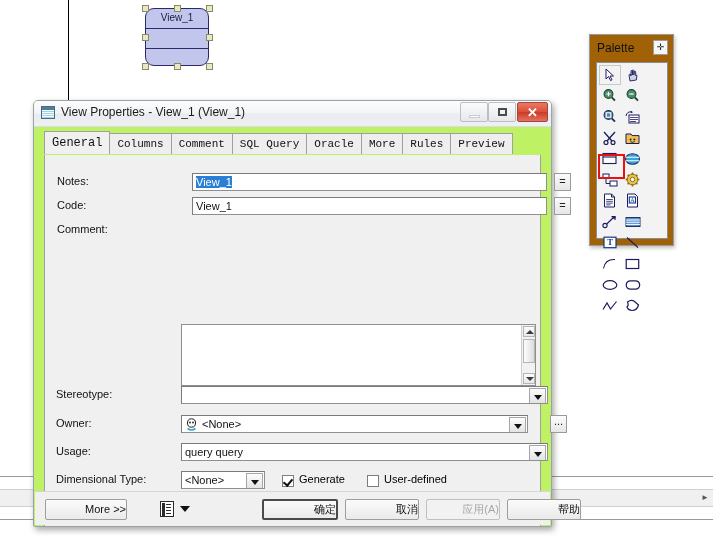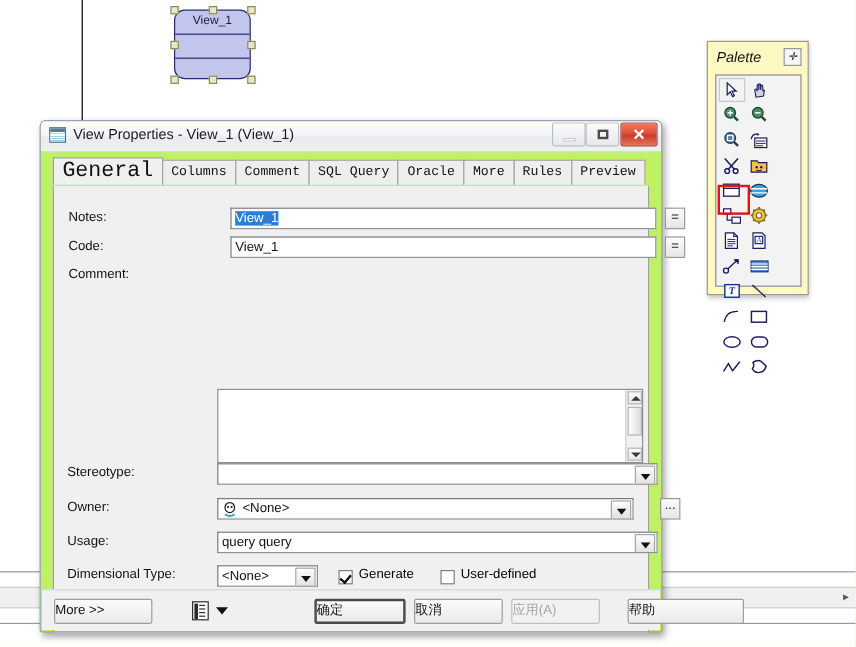--- a/index.html
+++ b/index.html
@@ -63,21 +63,21 @@
     color:#fff;text-align:center;line-height:19px;font-size:13px;font-weight:bold;}
 
   
   #tabstrip{position:absolute;left:10px;top:32px;right:10px;height:22px;}
   .tab{
     float:left;height:21px;line-height:20px;padding:0 7px;
     font-family:"Liberation Mono", monospace;font-size:11px;
     background:#eeeeee;border:1px solid #a0a0a0;border-bottom:none;
     margin-right:-1px;box-sizing:border-box;color:#111;
   }
-  .tab.active{background:#f0f0f0;font-size:18px;height:23px;line-height:22px;margin-top:-2px;}
+  .tab.active{background:#f0f0f0;font-size:12px;height:23px;line-height:22px;margin-top:-2px;}
 
   
   #tabpage{
     position:absolute;left:10px;top:54px;right:10px;height:372px;
     background:#f0f0f0;border:1px solid #a0a0a0;border-top:none;box-sizing:border-box;
   }
 
   
   .row{position:absolute;left:12px;right:10px;height:18px;}
   .lbl{position:absolute;left:0;top:2px;font-size:11px;color:#111;}
@@ -124,37 +124,36 @@
   }
   .cbx-lbl{position:absolute;top:2px;font-size:11px;}
 
   
   #footer{position:absolute;left:1px;right:1px;bottom:1px;height:33px;
     background:#f0f0f0;border-top:1px solid #d6d6d6;}
   .fbtn{
     position:absolute;top:7px;height:21px;box-sizing:border-box;
     background:linear-gradient(to bottom,#fbfbfb,#eaeaea);
     border:1px solid #9d9d9d;border-radius:2px;
-    font-size:11px;text-align:left;line-height:19px;color:#111;
+    font-size:11px;text-align:right;line-height:19px;color:#111;
   }
   .fbtn.default{border:2px solid #4a4a4a;line-height:17px;}
   .fbtn.disabled{color:#a6a6a6;border-color:#c0c0c0;background:#f2f2f2;}
   #menu-icon{position:absolute;left:125px;top:9px;width:14px;height:16px;
     border:1px solid #2b2b2b;background:#fff;box-sizing:border-box;}
   #menu-icon i{display:block;height:1px;margin:2px 2px 0 5px;background:#2b2b2b;}
   #menu-icon b{position:absolute;left:1px;top:1px;width:3px;height:13px;background:#2b2b2b;}
   #menu-arrow{position:absolute;left:145px;top:14px;
     border-left:5px solid transparent;border-right:5px solid transparent;border-top:6px solid #111;}
 
   
   #palette{
     position:absolute;left:589px;top:34px;width:85px;height:212px;
-    background:#fef9c3;border:1px solid #9a9a9a;box-sizing:border-box;
+    background:#a16207;border:1px solid #9a9a9a;box-sizing:border-box;
     box-shadow:1px 2px 4px rgba(0,0,0,.25);
-    font-style:italic;
   }
   #palette-title{position:absolute;left:7px;top:6px;font-size:12px;color:#111;}
   #palette-close{position:absolute;right:5px;top:5px;width:15px;height:15px;
     background:#f6f6f6;border:1px solid #9a9a9a;box-sizing:border-box;
     font-size:9px;line-height:13px;text-align:center;color:#222;}
   #palette-grid{position:absolute;left:6px;top:27px;width:72px;height:177px;
     background:#f3f3f3;border:1px solid #8c8c8c;box-sizing:border-box;
     display:flex;flex-wrap:wrap;align-content:flex-start;padding:1px;}
   .pcell{width:23px;height:21px;display:flex;align-items:center;justify-content:center;position:relative;}
   .pcell.selected{background:#f3f3f3;}
@@ -298,21 +297,21 @@
         <b></b>
         <i></i>
         <i></i>
         <i></i>
         <i></i>
       </div>
     <div id="menu-arrow"></div>
     <div class="fbtn" style="left:310px;width:74px;">取消</div>
     <div class="fbtn default" style="left:227px;width:76px;">确定</div>
     <div class="fbtn disabled" style="left:391px;width:74px;">应用(A)</div>
-    <div class="fbtn" style="left:488px;width:97px;">帮助</div>
+    <div class="fbtn" style="left:472px;width:74px;">帮助</div>
   </div>
 </div>
 
 <div id="palette">
   <div id="palette-title">Palette</div>
   <div id="palette-close">✛</div>
 
   <div id="palette-grid">
     <div id="first-cell-box"></div>
 

